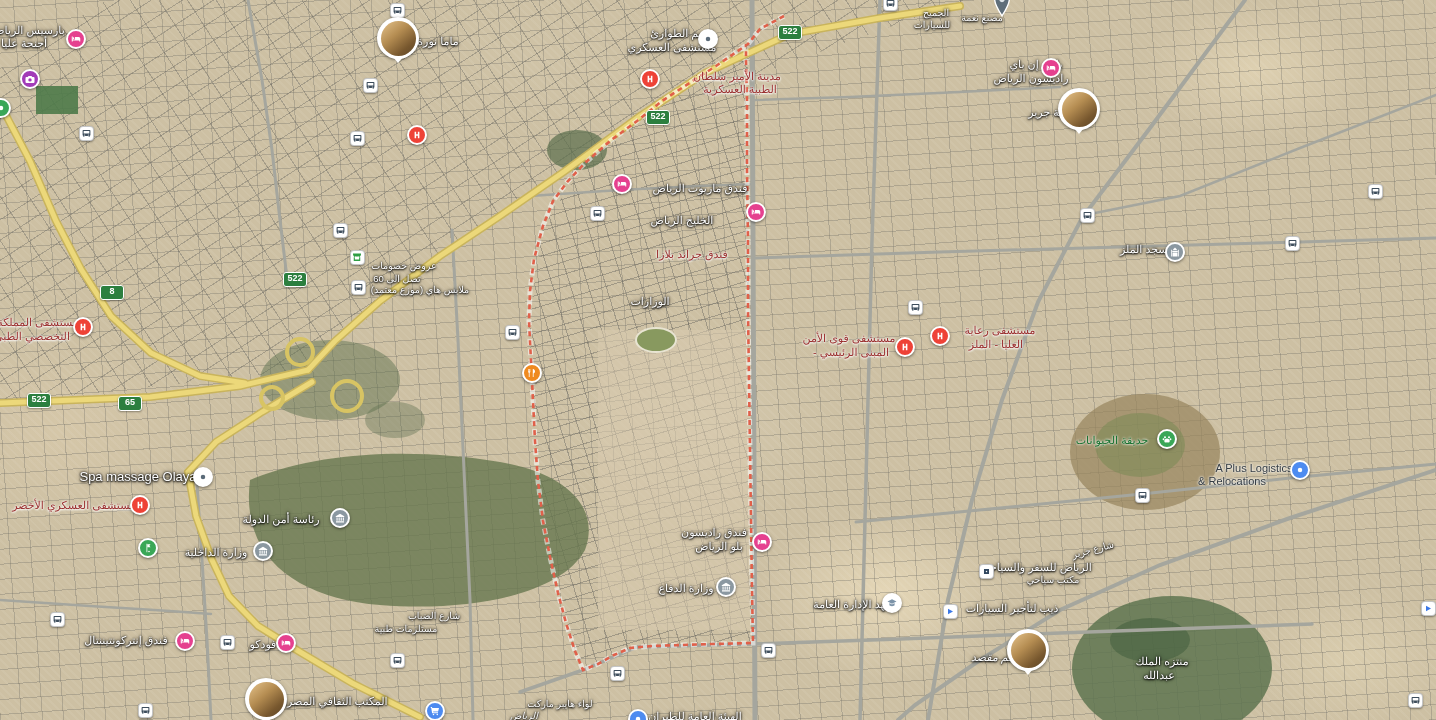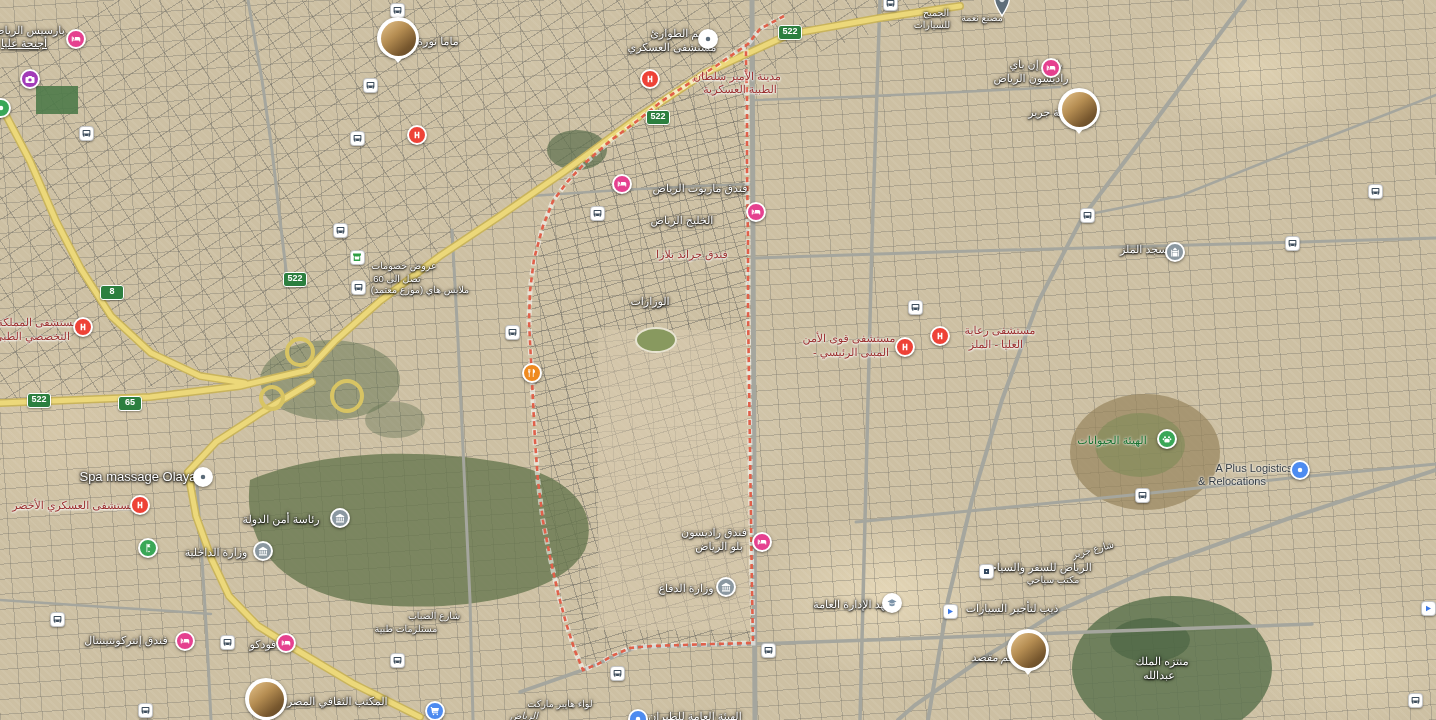--- a/index.html
+++ b/index.html
@@ -220,21 +220,21 @@
     </g>
 
     <g fill="none">
       <path d="M784,16 L760,29 748,44 716,66 688,84 662,101 637,121 610,141 585,163 568,181 553,201 543,226 534,259 530,291 529,321 531,361 533,401 535,441 538,481 543,521 550,557 558,593 566,623 575,651 583,670 598,664 614,655 630,648 652,646 682,645 712,644 753,643 752,590 751,520 750,450 749,380 748,310 748,240 747,170 747,100 746,60 746,44" stroke="rgba(255,255,255,.55)" stroke-width="5" stroke-dasharray="6 4"></path>
       <path d="M784,16 L760,29 748,44 716,66 688,84 662,101 637,121 610,141 585,163 568,181 553,201 543,226 534,259 530,291 529,321 531,361 533,401 535,441 538,481 543,521 550,557 558,593 566,623 575,651 583,670 598,664 614,655 630,648 652,646 682,645 712,644 753,643 752,590 751,520 750,450 749,380 748,310 748,240 747,170 747,100 746,60 746,44" stroke="#e0604a" stroke-width="2.6" stroke-dasharray="5 4"></path>
     </g>
   </svg>
 
   <div class="layer" id="label-layer">
       <div class="lb w" style="left: 28px; top: 30px;">بارسيس الرياض</div>
-      <div class="lb w" style="left: 24px; top: 43px; text-decoration: underline;">أجنحة عليا</div>
+      <div class="lb w" style="left: 24px; top: 43px;">أجنحة عليا</div>
       <div class="lb w" style="left: 438px; top: 41px;">ماما نورة</div>
       <div class="lb w sm" style="left: 982px; top: 18px;">مصنع نعمة</div>
       <div class="lb w sm" style="left: 936px; top: 13px;">الجميح</div>
       <div class="lb w sm" style="left: 932px; top: 25px;">للسيارات</div>
       <div class="lb w" style="left: 682px; top: 33px;">قسم الطوارئ</div>
       <div class="lb w" style="left: 672px; top: 47px;">مستشفى العسكري</div>
       <div class="lb r" style="left: 737px; top: 76px;">مدينة الأمير سلطان</div>
       <div class="lb r" style="left: 740px; top: 89px;">الطبية العسكرية</div>
       <div class="lb w" style="left: 1036px; top: 64px;">بارك إن باي</div>
       <div class="lb w" style="left: 1031px; top: 78px;">راديسون الرياض</div>
@@ -246,21 +246,21 @@
       <div class="lb w sm" style="left: 404px; top: 266px;">عروض خصومات</div>
       <div class="lb w sm" style="left: 397px; top: 279px;">تصل الى 60</div>
       <div class="lb r" style="left: 38px; top: 322px;">مستشفى المملكة</div>
       <div class="lb r" style="left: 32px; top: 336px;">التخصصي الطبي</div>
       <div class="lb w" style="left: 650px; top: 301px;">الوزارات</div>
       <div class="lb r" style="left: 849px; top: 338px;">مستشفى قوى الأمن</div>
       <div class="lb r" style="left: 851px; top: 352px;">- المبنى الرئيسي</div>
       <div class="lb r" style="left: 1000px; top: 330px;">مستشفى رعاية</div>
       <div class="lb r" style="left: 996px; top: 344px;">العليا - الملز</div>
       <div class="lb w" style="left: 1147px; top: 249px;">مسجد الملز</div>
-      <div class="lb g" style="left: 1112px; top: 440px;">الهيئة الحيوانات</div>
+      <div class="lb g" style="left: 1112px; top: 440px;">حديقة الحيوانات</div>
       <div class="lb d" style="left: 1236px; top: 468px; padding-left: 36px;">A Plus Logistics</div>
       <div class="lb d" style="left: 1232px; top: 481px;">&amp; Relocations</div>
       <div class="lb w lg" style="left: 138px; top: 477px;">Spa massage Olaya</div>
       <div class="lb r" style="left: 74px; top: 505px;">مستشفى العسكري الأخضر</div>
       <div class="lb w" style="left: 281px; top: 519px;">رئاسة أمن الدولة</div>
       <div class="lb w" style="left: 216px; top: 552px;">وزارة الداخلية</div>
       <div class="lb w" style="left: 126px; top: 640px;">فندق إنتركونتيننتال</div>
       <div class="lb w" style="left: 263px; top: 644px;">فودكو</div>
       <div class="lb w" style="left: 333px; top: 701px;">المكتب الثقافي المصري</div>
       <div class="lb w sm" style="left: 434px; top: 616px;">شارع الضباب</div>

